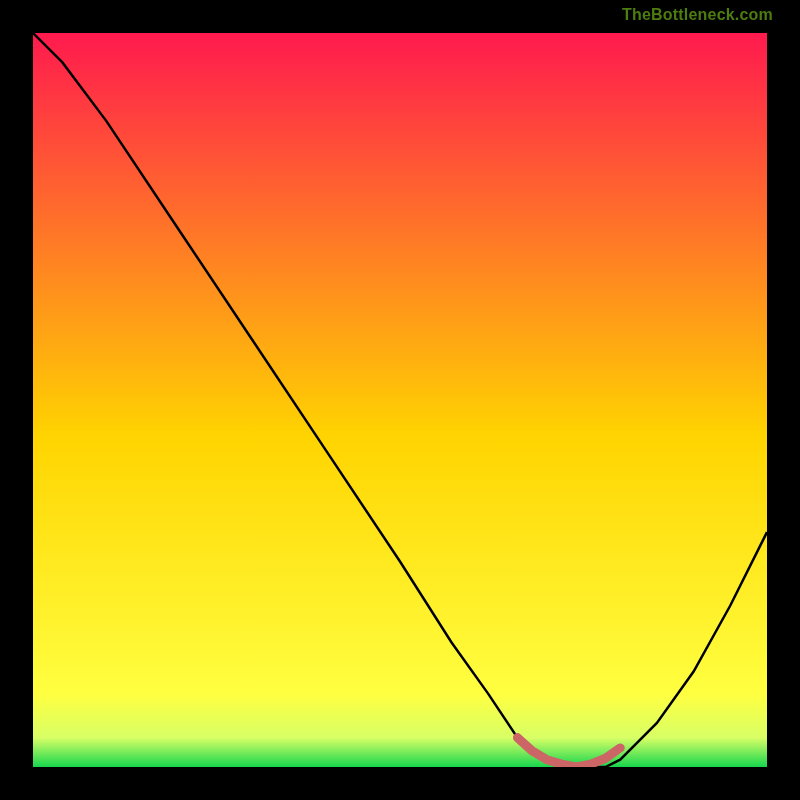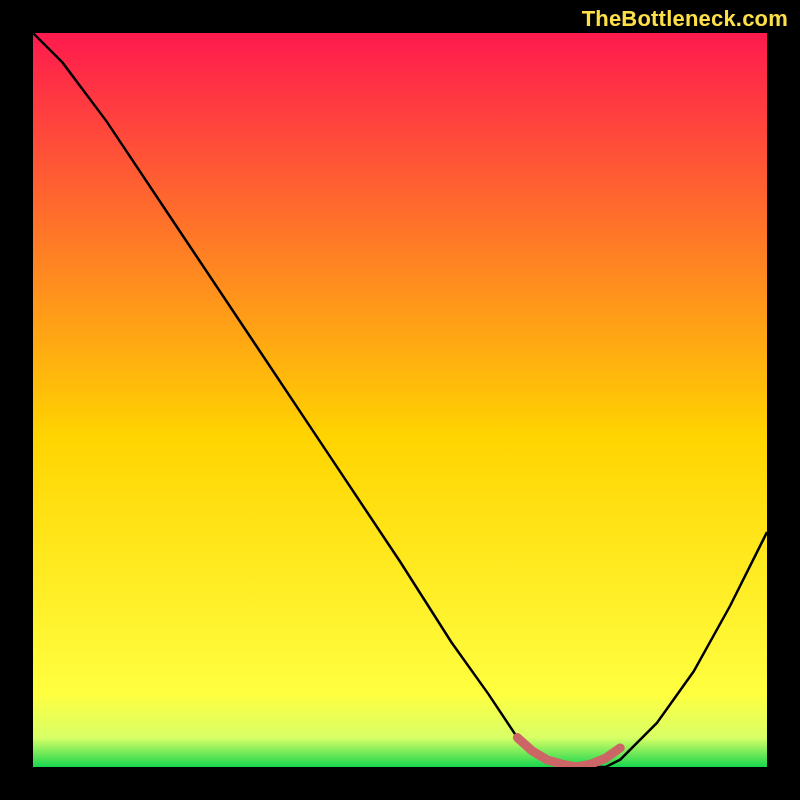--- a/index.html
+++ b/index.html
@@ -1,18 +1,18 @@
 <!DOCTYPE html>
 <html><head>
 <meta charset="utf-8">
 <style>
   html,body{margin:0;padding:0;width:800px;height:800px;background:#000;font-family:Arial,Helvetica,sans-serif}
   .frame{position:absolute;left:0;top:0;width:800px;height:800px;background:#000}
   .plot{position:absolute;left:33px;top:33px;width:734px;height:734px;overflow:hidden}
-  .brand{position:absolute;top:6px;right:12px;color:#fde047;font-size:22px;font-weight:600;letter-spacing:0.2px}
+  .brand{position:absolute;top:6px;right:27px;color:#4d7c0f;font-size:16px;font-weight:600;letter-spacing:0.2px}
   svg{display:block}
 </style>
 </head>
 <body>
 
 <div class="frame">
   <div class="brand">TheBottleneck.com</div>
   <div class="plot">
     <svg id="svg" width="734" height="734" viewBox="0 0 734 734">
         <defs>

